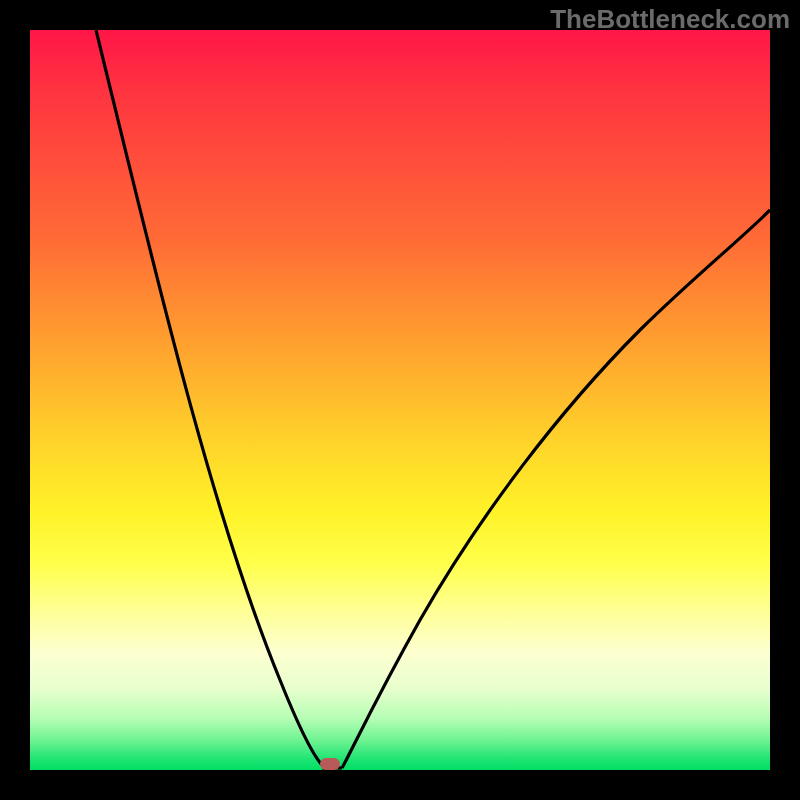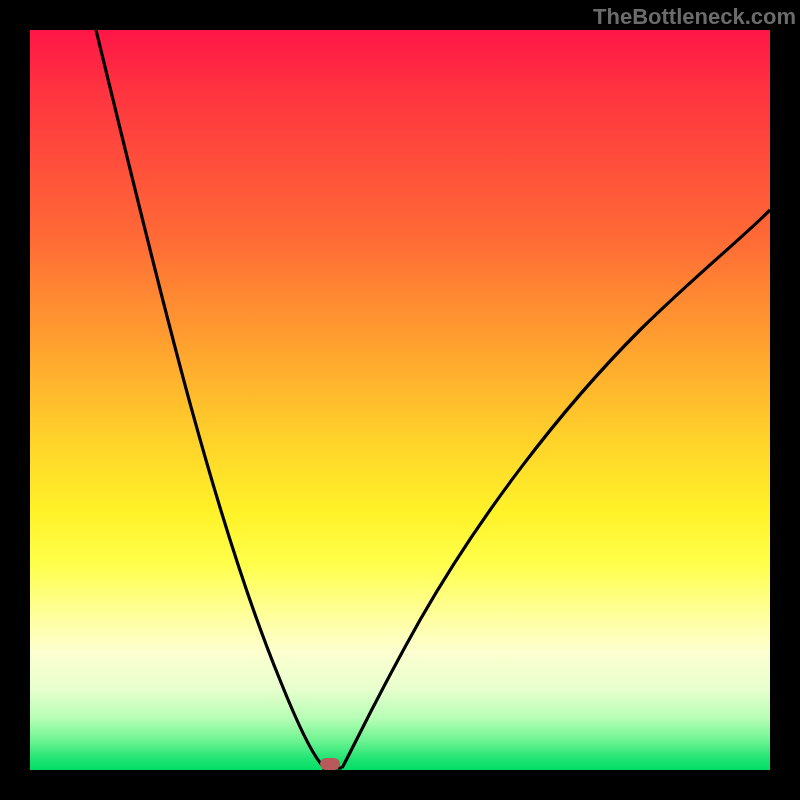--- a/index.html
+++ b/index.html
@@ -9,23 +9,23 @@
   }
   .chart-container {
     position: relative;
     width: 800px;
     height: 800px;
     background: #000;
   }
   .watermark {
     position: absolute;
     top: 4px;
-    right: 4px;
+    right: 10px;
     font-family: Arial, sans-serif;
-    font-size: 22px;
+    font-size: 26px;
     font-weight: bold;
     color: #6b6b6b;
     z-index: 10;
   }
   .plot-area {
     position: absolute;
     left: 30px;
     top: 30px;
     width: 740px;
     height: 740px;

